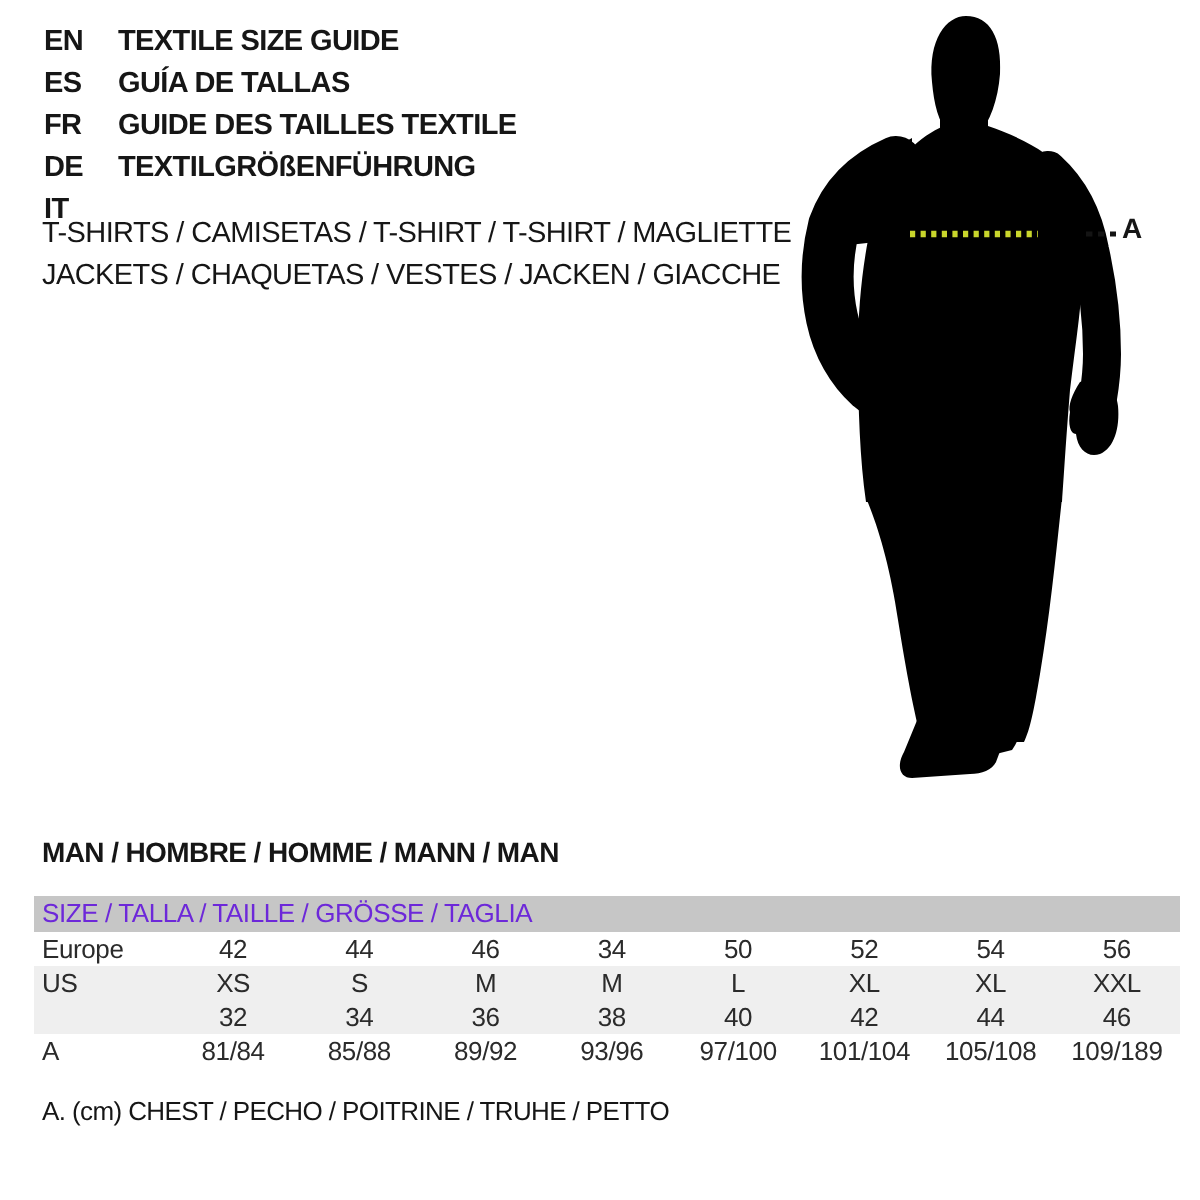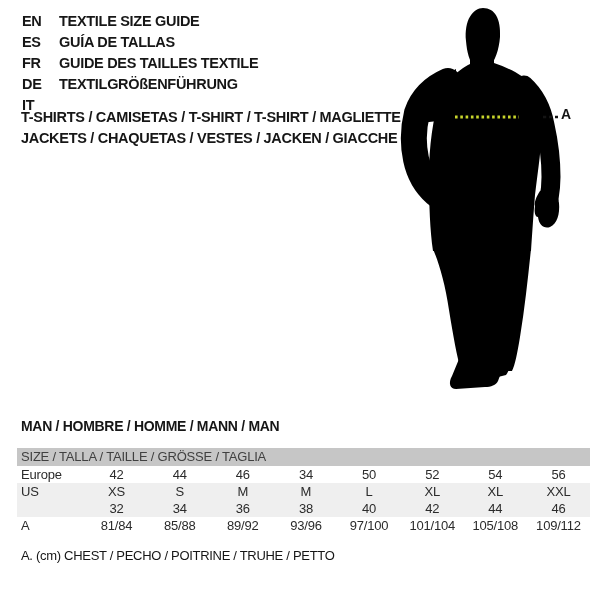--- a/index.html
+++ b/index.html
@@ -6,29 +6,29 @@
   #canvas{
     position:relative;width:598px;height:600px;background:#ffffff;overflow:hidden;
     font-family:"Liberation Sans",sans-serif;color:#161616;
     -webkit-font-smoothing:antialiased;
   }
   
   .langs{position:absolute;left:22px;top:11px;}
   .lang-row{display:flex;font-weight:bold;font-size:14.5px;line-height:21px;letter-spacing:-0.3px;font-stretch:condensed;}
   .lang-code{width:37px;}
   
-  .cats{position:absolute;left:21px;top:107px;font-weight:bold;font-size:14.5px;line-height:21px;letter-spacing:-0.3px;font-stretch:condensed;}
+  .cats{position:absolute;left:21px;top:107px;font-weight:normal;font-size:14.5px;line-height:21px;letter-spacing:-0.3px;font-stretch:condensed;}
   
   .figure-svg{position:absolute;left:398px;top:5px;width:175px;height:392px;}
   .a-label{position:absolute;left:561px;top:106px;font-size:14px;font-weight:bold;}
   
   .man-title{position:absolute;left:21px;top:419px;font-size:14px;line-height:14px;font-weight:bold;letter-spacing:-0.3px;font-stretch:condensed;}
   
   .size-table{position:absolute;left:17px;top:448px;width:573px;font-size:13px;letter-spacing:-0.2px;font-stretch:condensed;}
-  .thead{height:18px;line-height:18px;background:#c6c6c6;padding-left:4px;color:#404040;}
+  .thead{height:18px;line-height:18px;background:#c6c6c6;padding-left:4px;color:#6d28d9;}
   .trow{display:flex;height:17px;line-height:17px;color:#2b2b2b;}
   .trow.band{background:#efefef;justify-content:center;}
   .tlabel{width:64px;padding-left:4px;}
   .tcell{flex:1;text-align:center;}
   
   .footnote{position:absolute;left:21px;top:549px;font-size:13px;line-height:14px;font-weight:normal;letter-spacing:-0.3px;font-stretch:condensed;}
 </style>
 </head>
 <body>
 
@@ -137,19 +137,19 @@
 
     <div class="trow">
       <div class="tlabel">A</div>
       <div class="tcell">81/84</div>
       <div class="tcell">85/88</div>
       <div class="tcell">89/92</div>
       <div class="tcell">93/96</div>
       <div class="tcell">97/100</div>
       <div class="tcell">101/104</div>
       <div class="tcell">105/108</div>
-      <div class="tcell">109/112</div>
+      <div class="tcell">109/189</div>
     </div>
   </div>
 
   <div class="footnote">A. (cm) CHEST / PECHO / POITRINE / TRUHE / PETTO</div>
 
 </div>
 
 </body></html>

